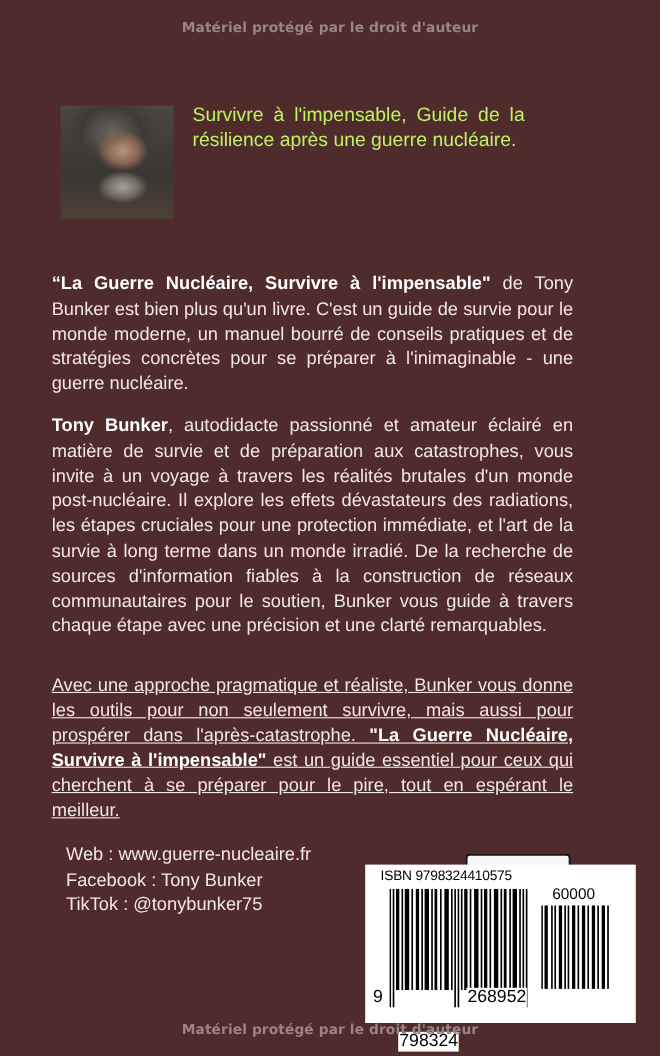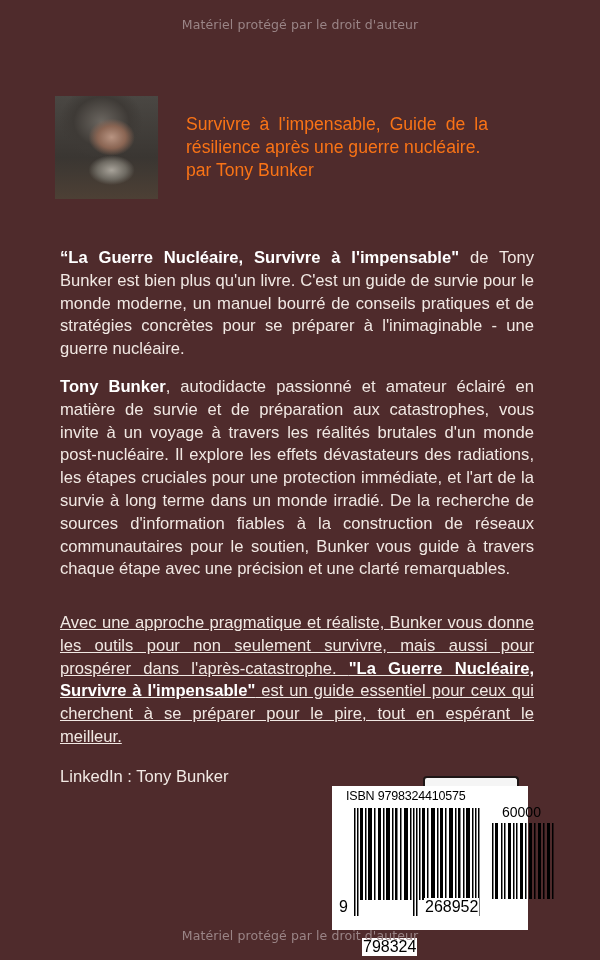--- a/index.html
+++ b/index.html
@@ -5,59 +5,59 @@
   html, body { margin:0; padding:0; }
   body {
     width:600px; height:960px; overflow:hidden;
     background:#4f2b2c;
     font-family:"Liberation Sans", sans-serif;
     color:#f3ebe6;
     position:relative;
   }
   .watermark {
     position:absolute; left:0; width:600px; text-align:center;
-    font-family:"DejaVu Sans", sans-serif; font-weight:normal;
+    font-family:"DejaVu Sans", sans-serif; font-weight:bold;
     font-size:12.5px; color:#9a8486; letter-spacing:0.1px;
   }
   .wm-top { top:17px; }
   .wm-bottom { top:928px; }
   .author-photo {
     position:absolute; left:55px; top:96px; width:103px; height:103px;
     background:
       radial-gradient(ellipse 30% 24% at 55% 40%, #b89482 0%, #8a6553 45%, rgba(0,0,0,0) 75%),
       radial-gradient(ellipse 28% 18% at 55% 72%, #a8a39a 0%, #6e6a62 50%, rgba(0,0,0,0) 80%),
       radial-gradient(ellipse 45% 40% at 45% 25%, #6b6660 0%, #3e3a36 60%, rgba(0,0,0,0) 90%),
       linear-gradient(180deg, #4a4743 0%, #3a3632 60%, #4d4035 100%);
   }
   .header-title {
-    position:absolute; left:186px; top:93px; width:302px;
+    position:absolute; left:175px; top:93px; width:302px;
     font-size:17.6px; line-height:23px; text-align:justify;
-    text-align-last:left; color:#f97316;margin-top:20px;
+    text-align-last:left; color:#bef264;
   }
   .body-text {
-    position:absolute; left:60px; width:474px;
+    position:absolute; left:47px; width:474px;
     font-size:16.6px; line-height:22.8px; text-align:justify;
     color:#f1e8e3;
   }
   .p1 { top:247px; }
   .p2 { top:376px; }
   .p3 { top:612px;text-decoration:underline; }
   .body-text b { color:#ffffff; }
   .contacts {
     position:absolute; left:60px; top:766px; width:280px;
     font-size:16.6px; line-height:22.5px; color:#f1e8e3;
   }
   .contacts div { white-space:nowrap; }
   .barcode-tab {
     position:absolute; left:423px; top:776px; width:92px; height:14px;
     background:#f5f5f5; border:2px solid #1e1616; border-bottom:none;
     border-radius:4px 4px 0 0;
   }
   .barcode-box {
-    position:absolute; left:332px; top:786px; width:196px; height:144px;
+    position:absolute; left:332px; top:786px; width:246px; height:144px;
     background:#ffffff;
   }
   .isbn-label {
     position:absolute; left:14px; top:3px;
     font-size:12.5px; color:#000; letter-spacing:-0.2px;
   }
   .bars-main {
     position:absolute; left:22px; top:22px; width:128px; height:108px;
   }
   .bars-addon {
@@ -77,37 +77,38 @@
 </style>
 </head>
 <body>
 
 <div class="watermark wm-top">Matériel protégé par le droit d'auteur</div>
 
 <div class="author-photo"></div>
 
 <div class="header-title">
   <span>Survivre à l'impensable, Guide de la résilience après une guerre nucléaire.</span><br>
-  <span>par Tony Bunker</span>
 </div>
 
 <div class="body-text p1">
   <b>“La Guerre Nucléaire, Survivre à l'impensable"</b><span> de Tony Bunker est bien plus qu'un livre. C'est un guide de survie pour le monde moderne, un manuel bourré de conseils pratiques et de stratégies concrètes pour se préparer à l'inimaginable - une guerre nucléaire.</span>
 </div>
 
 <div class="body-text p2">
   <b>Tony Bunker</b><span>, autodidacte passionné et amateur éclairé en matière de survie et de préparation aux catastrophes, vous invite à un voyage à travers les réalités brutales d'un monde post-nucléaire. Il explore les effets dévastateurs des radiations, les étapes cruciales pour une protection immédiate, et l'art de la survie à long terme dans un monde irradié. De la recherche de sources d'information fiables à la construction de réseaux communautaires pour le soutien, Bunker vous guide à travers chaque étape avec une précision et une clarté remarquables.</span>
 </div>
 
 <div class="body-text p3">
   <span>Avec une approche pragmatique et réaliste, Bunker vous donne les outils pour non seulement survivre, mais aussi pour prospérer dans l'après-catastrophe. </span><b>"La Guerre Nucléaire, Survivre à l'impensable"</b><span> est un guide essentiel pour ceux qui cherchent à se préparer pour le pire, tout en espérant le meilleur.</span>
 </div>
 
 <div class="contacts">
-  <div>LinkedIn : Tony Bunker</div>
+  <div>Web : www.guerre-nucleaire.fr</div>
+  <div>Facebook : Tony Bunker</div>
+  <div>TikTok : @tonybunker75</div>
 </div>
 
 <div class="barcode-tab"></div>
 <div class="barcode-box">
   <div class="isbn-label">ISBN 9798324410575</div>
   <svg class="bars-main" viewBox="0 0 128 108" preserveAspectRatio="none">
     <g fill="#000">
       <rect x="0" y="0" width="1.5" height="108"></rect>
         <rect x="3" y="0" width="1.5" height="108"></rect>
       <rect x="6" y="0" width="3" height="92"></rect>

